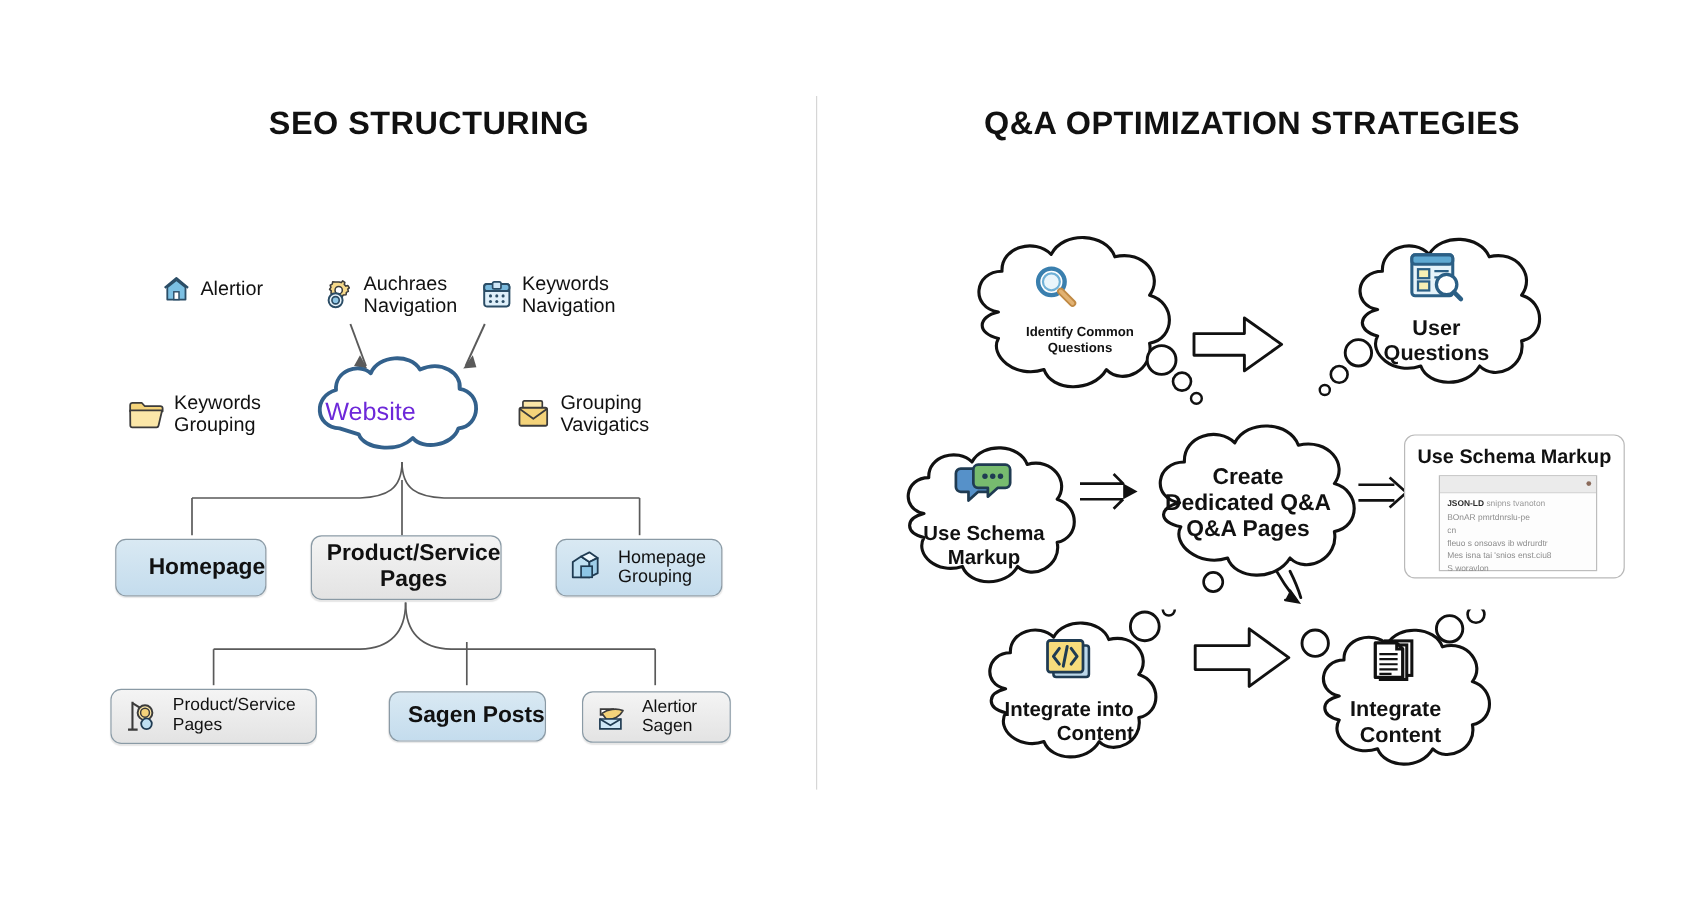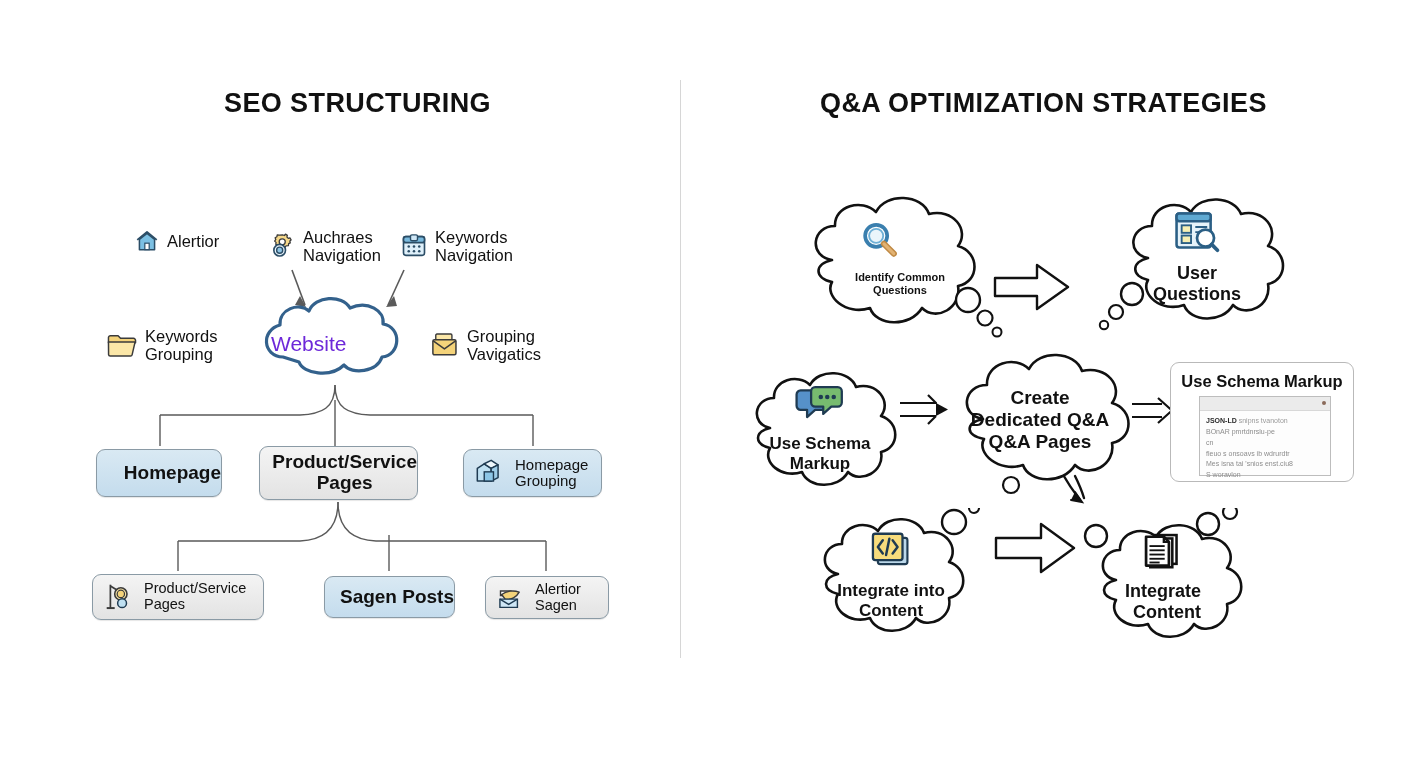--- a/index.html
+++ b/index.html
@@ -382,21 +382,21 @@
       <circle cx="152" cy="14" r="12" fill="#fff" stroke="#111" stroke-width="2.4"></circle>
       <circle cx="172" cy="0" r="5" fill="#fff" stroke="#111" stroke-width="2.1"></circle>
     </svg>
     <span class="cl-ic" style="margin-bottom:4px;">
       <svg width="46" height="44" viewBox="0 0 28 26">
         <rect x="6" y="5" width="18" height="16" rx="1.4" fill="#bcd8ea" stroke="#1f3b52" stroke-width="1.3"></rect>
         <rect x="3" y="2.5" width="18" height="16" rx="1.4" fill="#f7dc7c" stroke="#1f3b52" stroke-width="1.4"></rect>
         <path d="M9 6.5 L6 10.5 L9 14.5 M15 6.5 L18 10.5 L15 14.5 M13 5.5 L11 15.5" fill="none" stroke="#1f3b52" stroke-width="1.5" stroke-linecap="round" stroke-linejoin="round"></path>
       </svg>
     </span>
-    <span class="cl-txt" style="font-size:17px;">Integrate into
+    <span class="cl-txt" style="font-size:17px;text-align:right;">Integrate into
 Content</span>
   </div>
 
   <div class="cloud" style="left:1090px;top:520px;width:146px;height:112px;">
     <svg class="cl-shape" width="180" height="142" viewBox="0 0 180 142" style="left:-18px;top:-12px;">
       <path d="M44,72 C24,68 28,42 48,42 C47,24 72,17 84,29 C93,12 124,14 130,31
                C151,25 166,46 155,60 C174,66 174,92 155,96
                C159,116 134,128 122,116 C112,134 82,132 76,116
                C55,123 36,106 44,92 C28,88 28,76 44,72 Z" fill="#ffffff" stroke="#111" stroke-width="2.6" stroke-linejoin="round"></path>
       <circle cx="24" cy="28" r="11" fill="#fff" stroke="#111" stroke-width="2.4"></circle>

